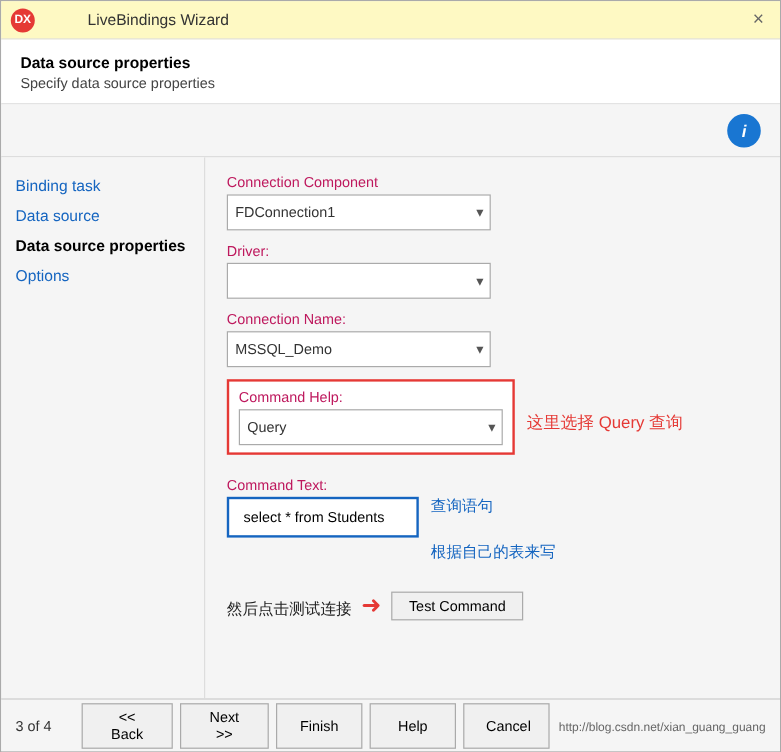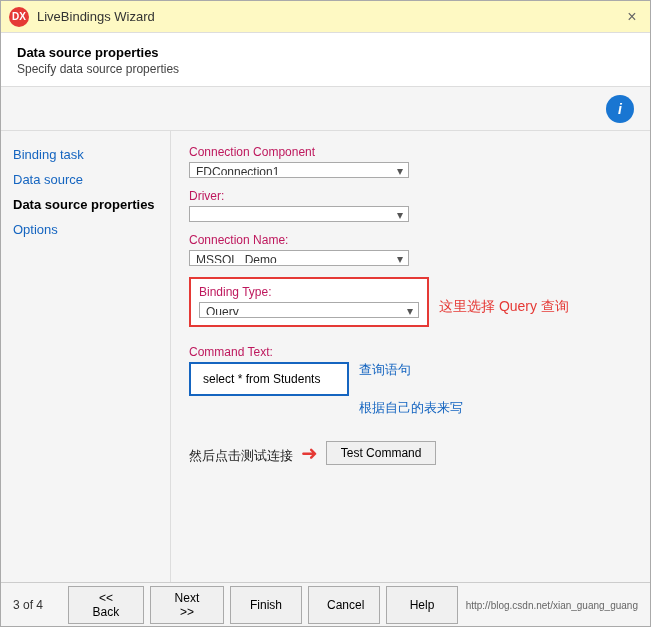--- a/index.html
+++ b/index.html
@@ -41,20 +41,21 @@
       color: white;
       font-size: 10px;
       font-weight: bold;
       margin-right: 8px;
       flex-shrink: 0;
     }
     .title-bar-text {
       flex: 1;
       font-size: 13px;
       color: #333;
+      margin-left: 36px;
     }
     .title-bar-close {
       width: 20px;
       height: 20px;
       display: flex;
       align-items: center;
       justify-content: center;
       cursor: pointer;
       color: #666;
       font-size: 16px;
@@ -150,21 +151,21 @@
       position: absolute;
       right: 6px;
       top: 50%;
       transform: translateY(-50%);
       pointer-events: none;
       color: #555;
       font-size: 12px;
     }
     .select-wrapper select {
       width: 100%;
-      height: 16px;
+      height: 30px;
       border: 1px solid #aaa;
       background: #fff;
       padding: 2px 6px;
       font-size: 12px;
       color: #333;
       outline: none;
       appearance: none;
       -webkit-appearance: none;
     }
     .highlighted-group {
@@ -305,21 +306,21 @@
         <label class="form-label">Connection Name:</label>
         <div class="select-wrapper">
           <select>
             <option>MSSQL_Demo</option>
           </select>
         </div>
       </div>
 
       <div style="display:flex; align-items:center; gap:10px; margin-bottom:8px;">
         <div class="highlighted-group">
-          <label class="form-label">Binding Type:</label>
+          <label class="form-label">Command Help:</label>
           <div class="select-wrapper">
             <select>
               <option>Query</option>
               <option>Table</option>
               <option>StoredProc</option>
             </select>
           </div>
         </div>
         <span class="chinese-text" style="color:#e53935; font-size:14px;">这里选择 Query 查询</span>
       </div>
@@ -346,20 +347,20 @@
       </div>
     </div>
   </div>
 
   <div class="footer">
     <span class="footer-page">3 of 4</span>
     <div class="footer-buttons">
       <button class="footer-btn">&lt;&lt; Back</button>
       <button class="footer-btn next-btn">Next &gt;&gt;</button>
       <button class="footer-btn">Finish</button>
+      <button class="footer-btn">Help</button>
       <button class="footer-btn">Cancel</button>
-      <button class="footer-btn">Help</button>
     </div>
     <div style="min-width:180px; text-align:right;">
       <span class="url-bar">http://blog.csdn.net/xian_guang_guang</span>
     </div>
   </div>
 </div>
 
 </body></html>

